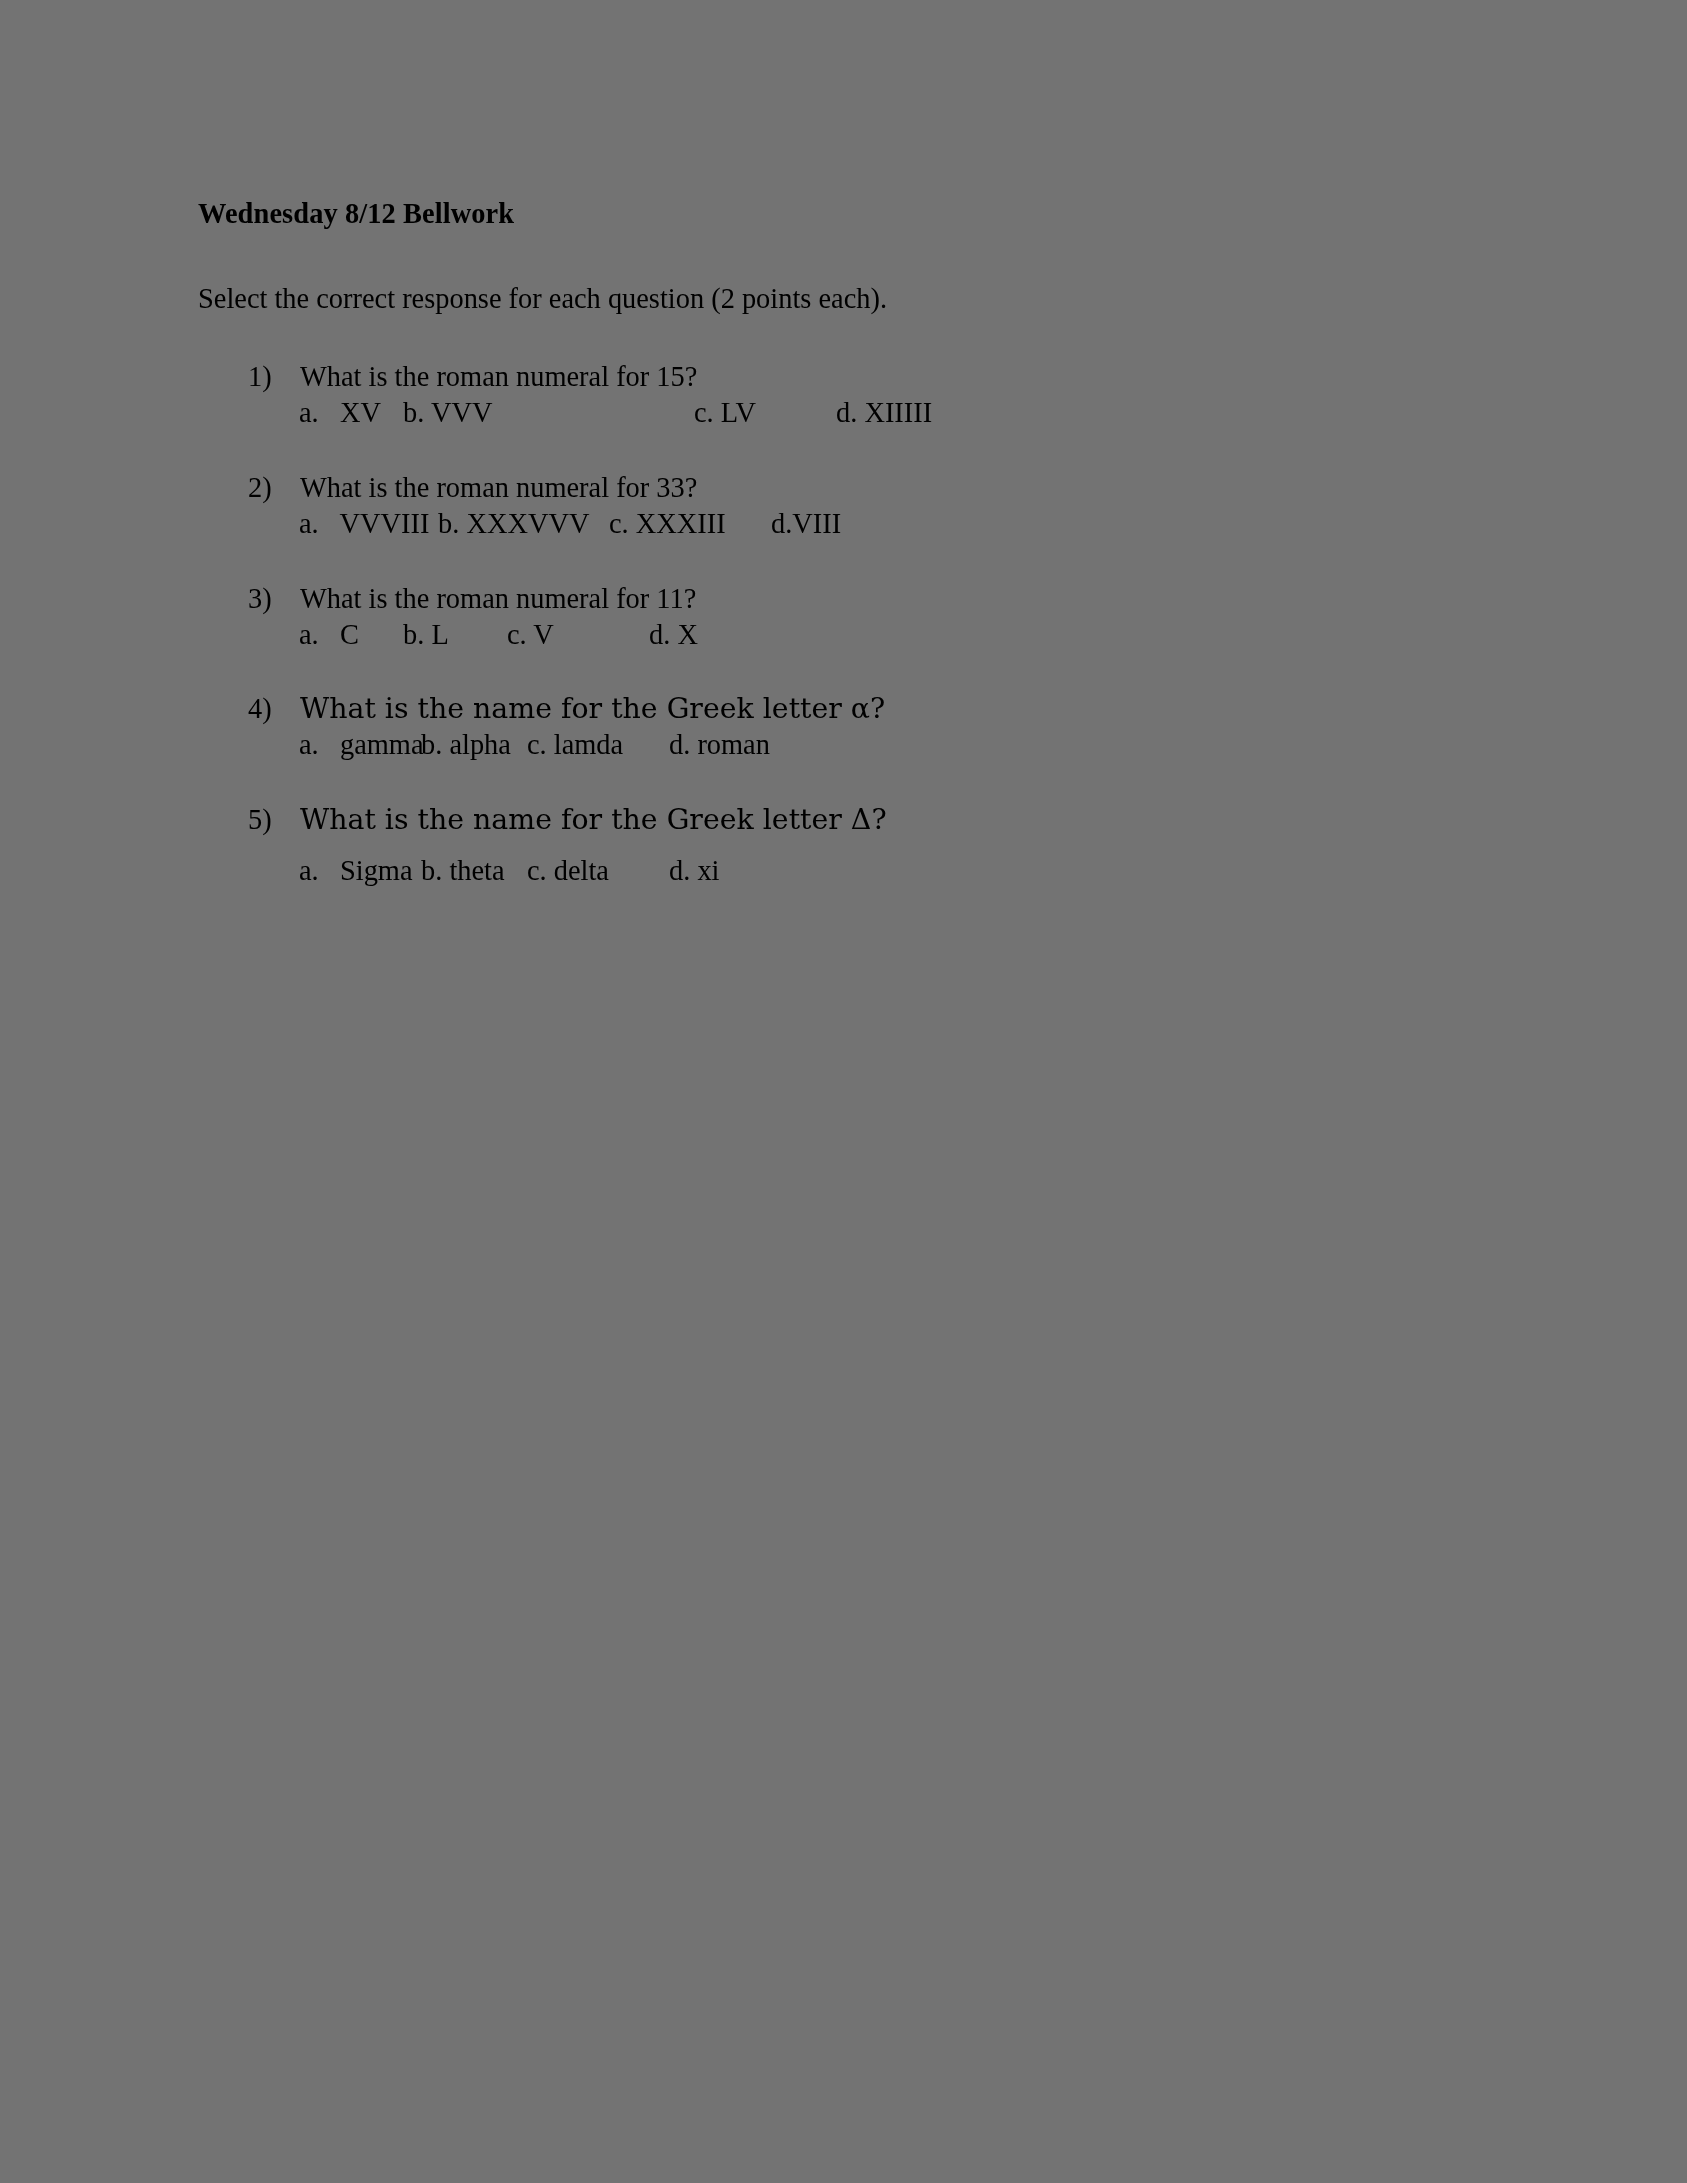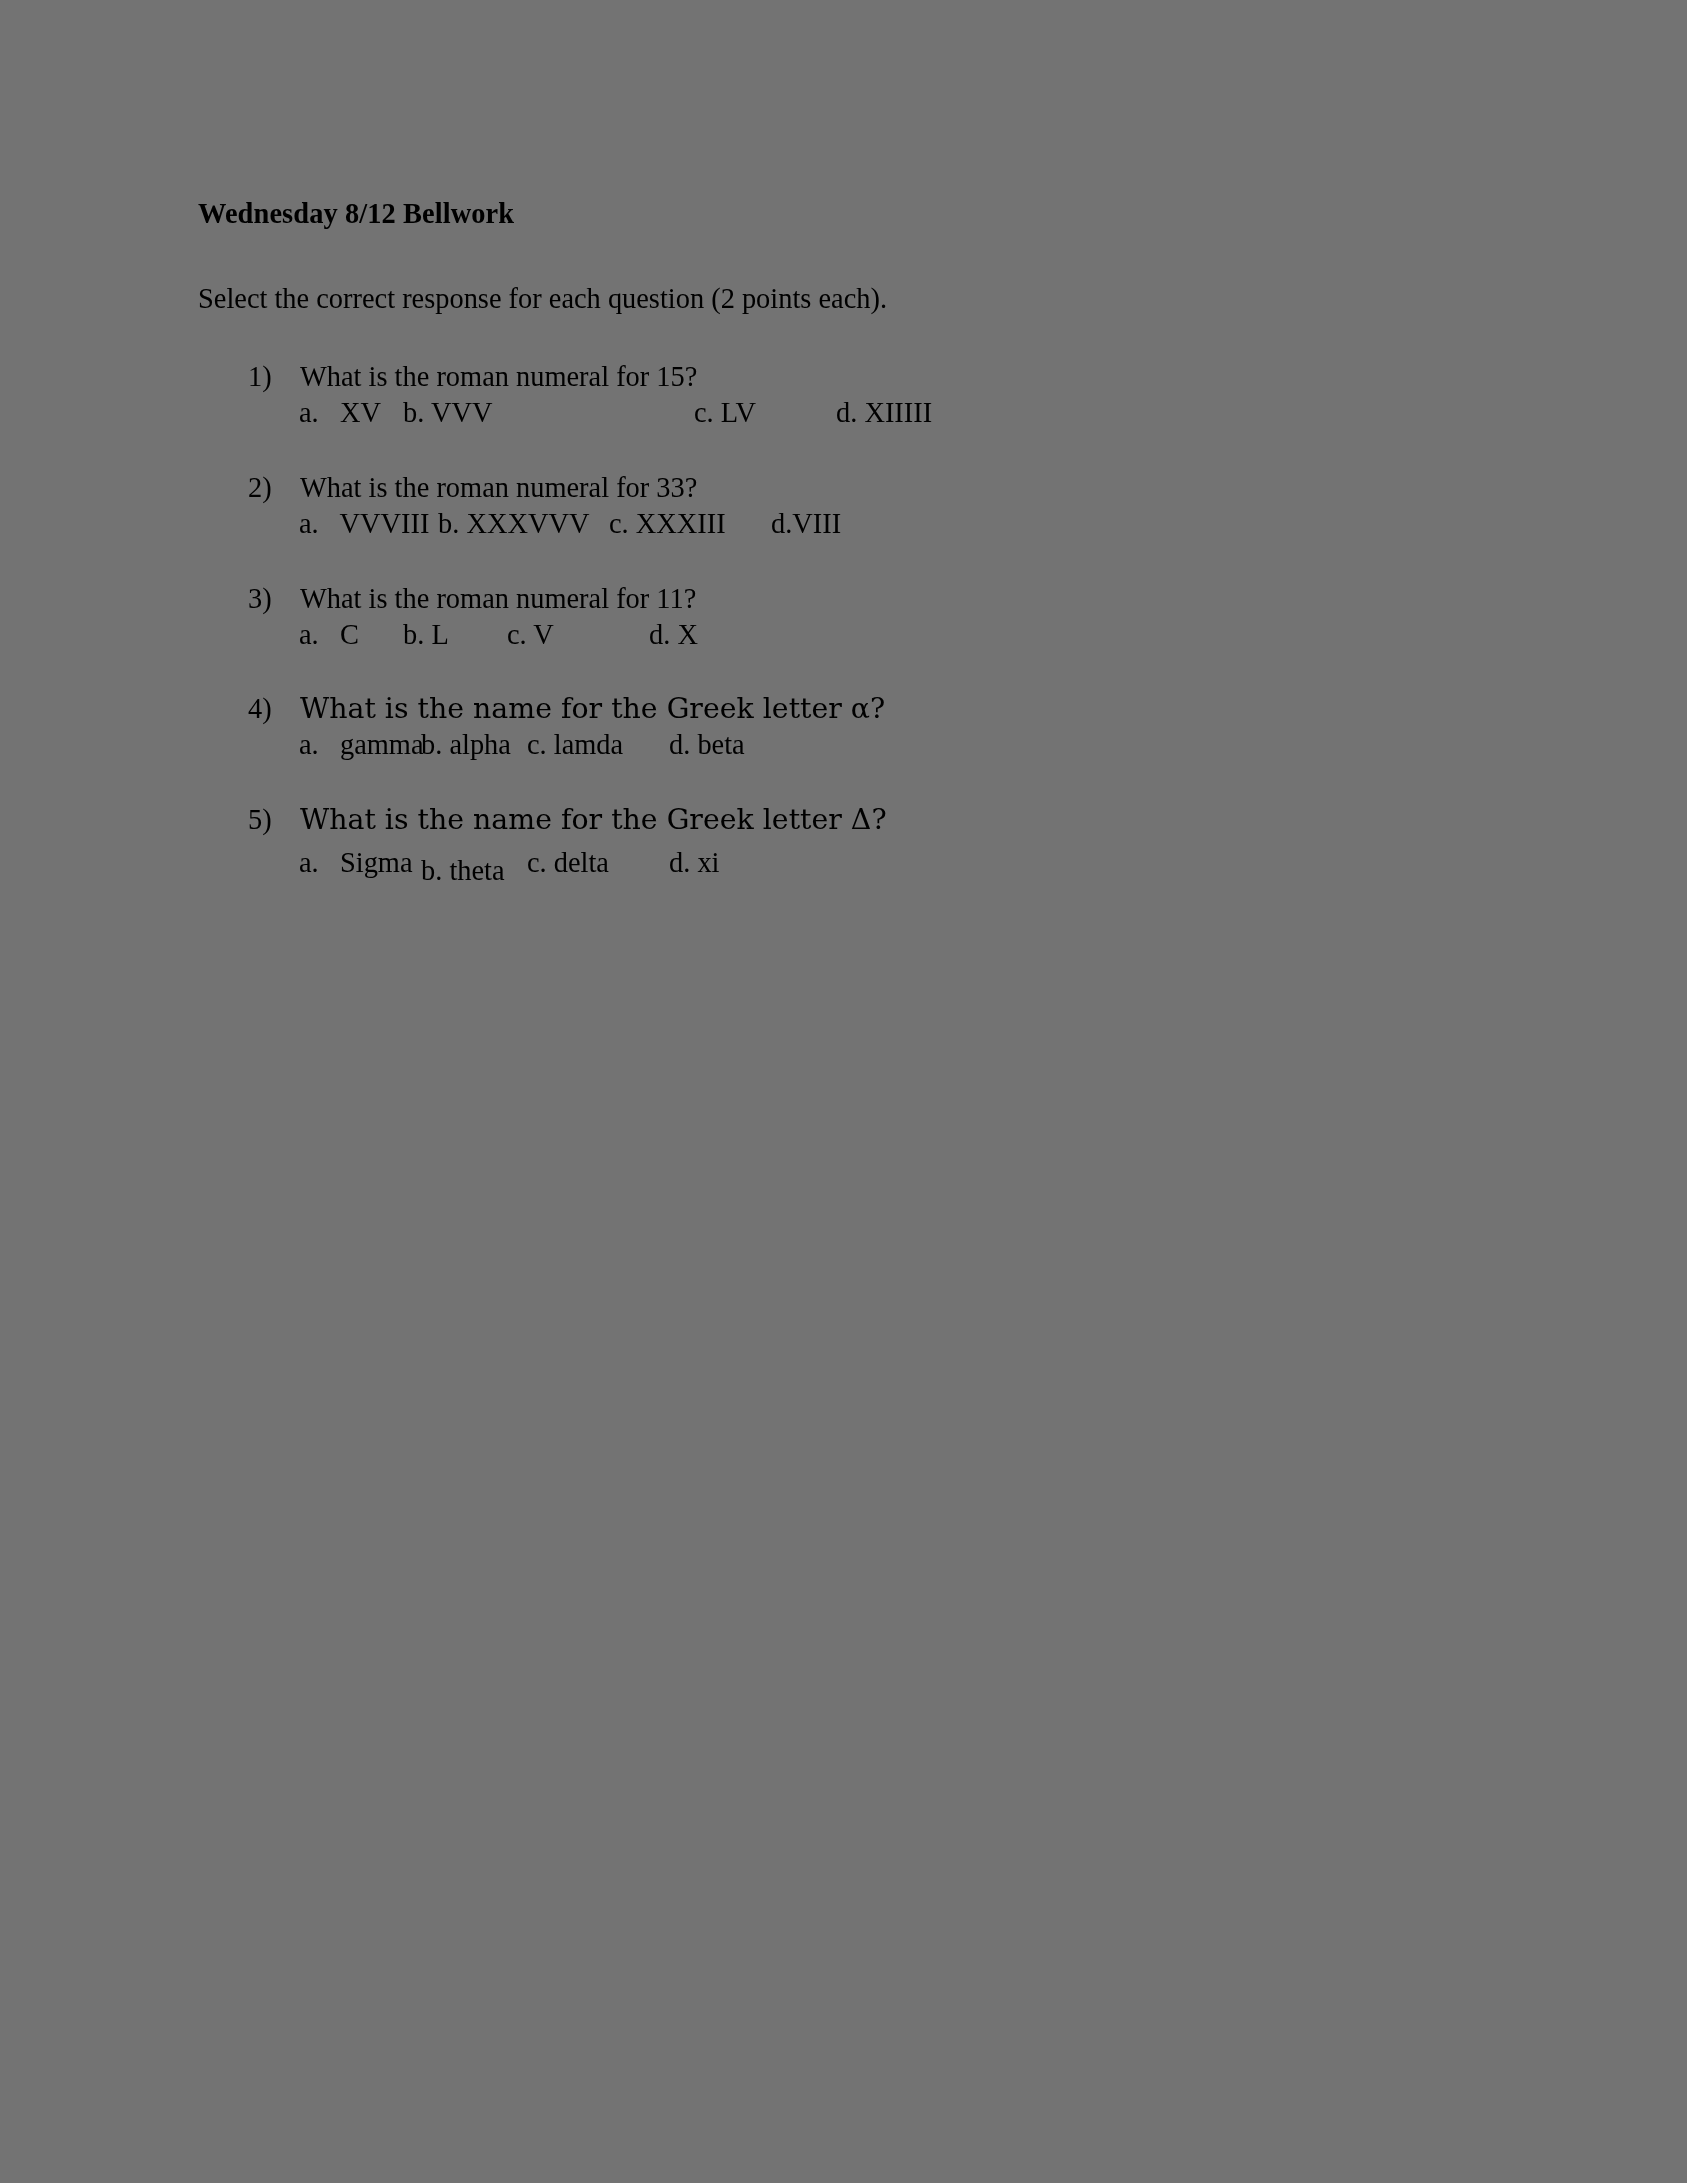--- a/index.html
+++ b/index.html
@@ -55,21 +55,21 @@
     width: 52px;
     flex: 0 0 52px;
     margin-left: 50px;
     text-align: left;
   }
   .q-text {
     flex: 0 1 auto;
   }
   .choices {
     display: flex;
-    align-items: center;
+    align-items: flex-end;
     font-size: 28.4px;
     line-height: 1.18;
     margin: 2.6px 0 0 0;
     padding-left: 101px;
     white-space: pre;
   }
   .choice {
     display: inline-block;
   }
   
@@ -153,21 +153,21 @@
 
     <li class="question-item q4">
       <div class="q-line">
         <span class="q-number">4)</span>
         <span class="q-text greek">What is the name for the Greek letter α?</span>
       </div>
       <div class="choices">
         <span class="choice a">a.   gamma</span>
         <span class="choice b">b. alpha</span>
         <span class="choice c">c. lamda</span>
-        <span class="choice d">d. beta</span>
+        <span class="choice d">d. roman</span>
       </div>
     </li>
 
     <li class="question-item q5">
       <div class="q-line">
         <span class="q-number">5)</span>
         <span class="q-text greek">What is the name for the Greek letter Δ?</span>
       </div>
       <div class="choices">
         <span class="choice a">a.   Sigma</span>

